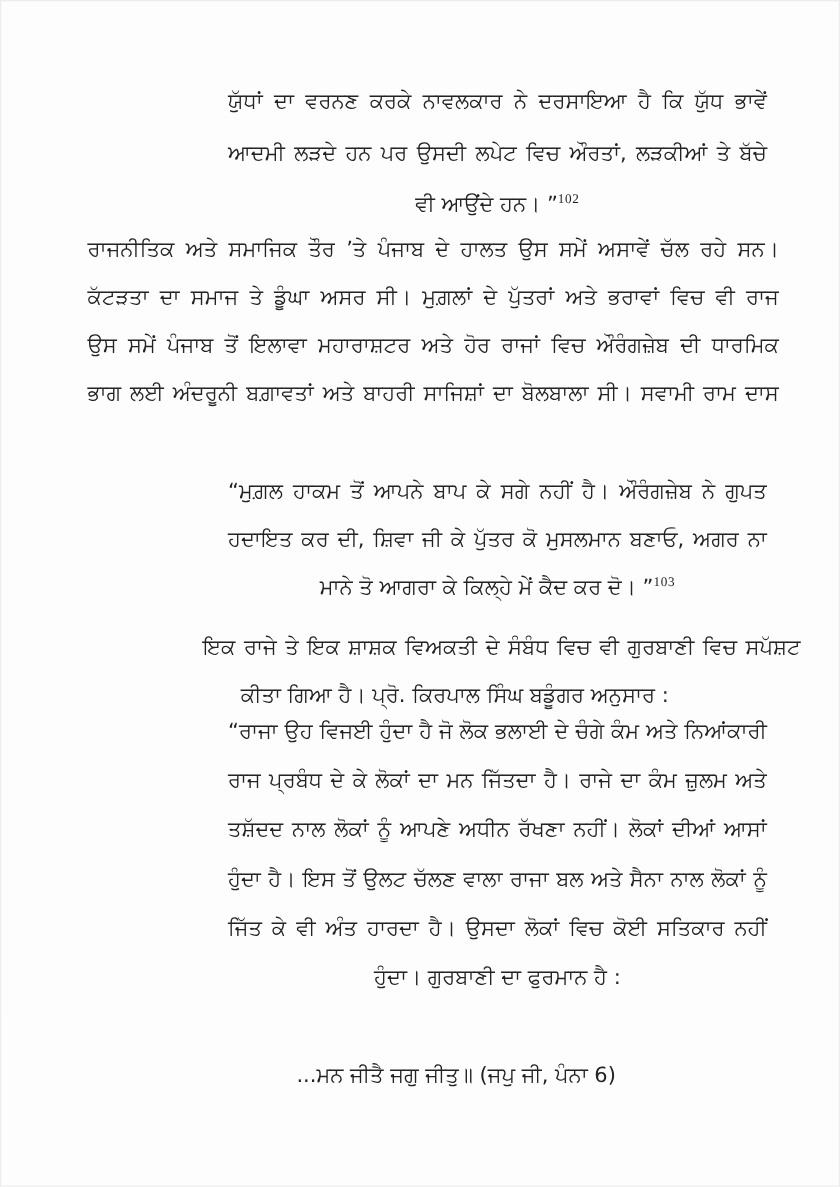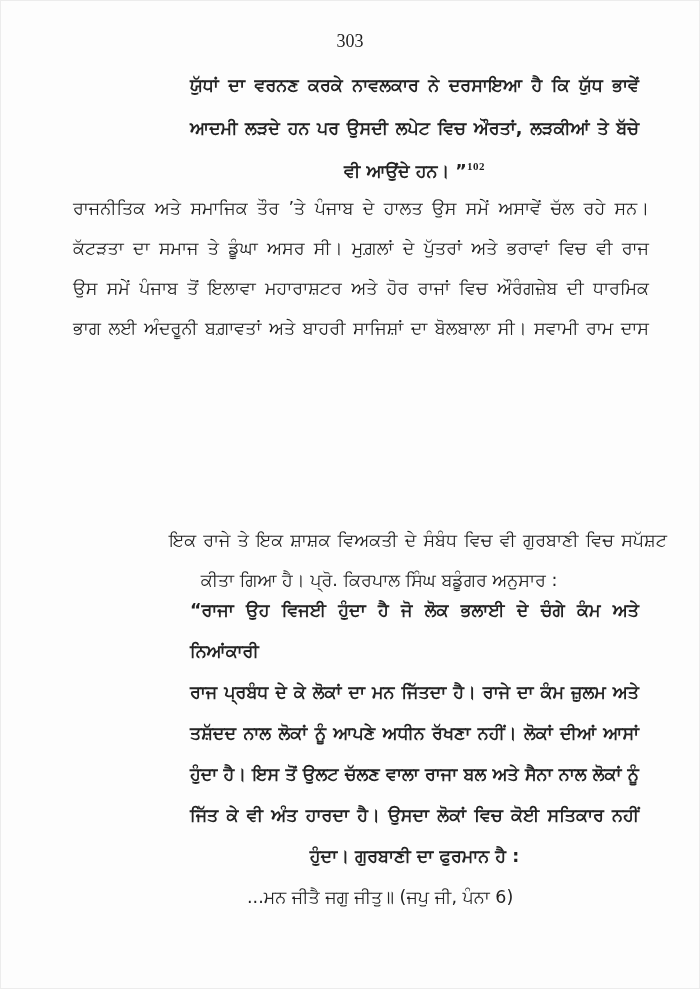--- a/index.html
+++ b/index.html
@@ -25,21 +25,21 @@
     width: 100%;
     text-align: center;
     font-family: "Liberation Serif", "DejaVu Serif", serif;
     font-size: 18px;
     color: #1d1d1d;
   }
   .block {
     position: absolute;
   }
   
-  .bq   { left: 190px; width: 449px; font-weight: bold; }
+  .bq   { left: 190px; width: 449px; }
   .para { left: 73px;  width: 576px; }
 
   .q1 { top: 64px;  line-height: 43px; }
   .p1 { top: 188px; line-height: 40px; }
   .q2 { top: 390px; line-height: 40px; }
   .p2 { top: 520px; line-height: 40px; margin-left: 18px; }
   .q3 { top: 590px; line-height: 41px; }
   .scripture {
     top: 877px;
     left: 247px;
@@ -65,35 +65,39 @@
     vertical-align: 7px;
     letter-spacing: 0.5px;
     color: #1d1d1d;
   }
 </style>
 </head>
 <body>
 
 <div class="page">
 
-  <div class="page-number">303</div>
 
   <div class="block bq q1">
     <div class="line">ਯੁੱਧਾਂ ਦਾ ਵਰਨਣ ਕਰਕੇ ਨਾਵਲਕਾਰ ਨੇ ਦਰਸਾਇਆ ਹੈ ਕਿ ਯੁੱਧ ਭਾਵੇਂ</div>
     <div class="line">ਆਦਮੀ ਲੜਦੇ ਹਨ ਪਰ ਉਸਦੀ ਲਪੇਟ ਵਿਚ ਔਰਤਾਂ, ਲੜਕੀਆਂ ਤੇ ਬੱਚੇ</div>
     <div class="line last"><span>ਵੀ ਆਉਂਦੇ ਹਨ। ”</span><sup class="fnref">102</sup></div>
   </div>
 
   <div class="block para p1">
     <div class="line">ਰਾਜਨੀਤਿਕ ਅਤੇ ਸਮਾਜਿਕ ਤੌਰ ’ਤੇ ਪੰਜਾਬ ਦੇ ਹਾਲਤ ਉਸ ਸਮੇਂ ਅਸਾਵੇਂ ਚੱਲ ਰਹੇ ਸਨ।</div>
     <div class="line">ਕੱਟੜਤਾ ਦਾ ਸਮਾਜ ਤੇ ਡੂੰਘਾ ਅਸਰ ਸੀ। ਮੁਗ਼ਲਾਂ ਦੇ ਪੁੱਤਰਾਂ ਅਤੇ ਭਰਾਵਾਂ ਵਿਚ ਵੀ ਰਾਜ</div>
     <div class="line">ਉਸ ਸਮੇਂ ਪੰਜਾਬ ਤੋਂ ਇਲਾਵਾ ਮਹਾਰਾਸ਼ਟਰ ਅਤੇ ਹੋਰ ਰਾਜਾਂ ਵਿਚ ਔਰੰਗਜ਼ੇਬ ਦੀ ਧਾਰਮਿਕ</div>
     <div class="line">ਭਾਗ ਲਈ ਅੰਦਰੂਨੀ ਬਗ਼ਾਵਤਾਂ ਅਤੇ ਬਾਹਰੀ ਸਾਜਿਸ਼ਾਂ ਦਾ ਬੋਲਬਾਲਾ ਸੀ। ਸਵਾਮੀ ਰਾਮ ਦਾਸ</div>
   </div>
 
+  <div class="block bq q2">
+    <div class="line">“ਮੁਗ਼ਲ ਹਾਕਮ ਤੋਂ ਆਪਨੇ ਬਾਪ ਕੇ ਸਗੇ ਨਹੀਂ ਹੈ। ਔਰੰਗਜ਼ੇਬ ਨੇ ਗੁਪਤ</div>
+    <div class="line">ਹਦਾਇਤ ਕਰ ਦੀ, ਸ਼ਿਵਾ ਜੀ ਕੇ ਪੁੱਤਰ ਕੋ ਮੁਸਲਮਾਨ ਬਣਾਓ, ਅਗਰ ਨਾ</div>
+    <div class="line last"><span>ਮਾਨੇ ਤੋ ਆਗਰਾ ਕੇ ਕਿਲ੍ਹੇ ਮੇਂ ਕੈਦ ਕਰ ਦੋ। ”</span><sup class="fnref">103</sup></div>
+  </div>
 
   <div class="block para p2">
     <div class="line indent">ਇਕ ਰਾਜੇ ਤੇ ਇਕ ਸ਼ਾਸ਼ਕ ਵਿਅਕਤੀ ਦੇ ਸੰਬੰਧ ਵਿਚ ਵੀ ਗੁਰਬਾਣੀ ਵਿਚ ਸਪੱਸ਼ਟ</div>
     <div class="line last">ਕੀਤਾ ਗਿਆ ਹੈ। ਪ੍ਰੋ. ਕਿਰਪਾਲ ਸਿੰਘ ਬਡੂੰਗਰ ਅਨੁਸਾਰ :</div>
   </div>
 
   <div class="block bq q3">
     <div class="line">“ਰਾਜਾ ਉਹ ਵਿਜਈ ਹੁੰਦਾ ਹੈ ਜੋ ਲੋਕ ਭਲਾਈ ਦੇ ਚੰਗੇ ਕੰਮ ਅਤੇ ਨਿਆਂਕਾਰੀ</div>
     <div class="line">ਰਾਜ ਪ੍ਰਬੰਧ ਦੇ ਕੇ ਲੋਕਾਂ ਦਾ ਮਨ ਜਿੱਤਦਾ ਹੈ। ਰਾਜੇ ਦਾ ਕੰਮ ਜ਼ੁਲਮ ਅਤੇ</div>
     <div class="line">ਤਸ਼ੱਦਦ ਨਾਲ ਲੋਕਾਂ ਨੂੰ ਆਪਣੇ ਅਧੀਨ ਰੱਖਣਾ ਨਹੀਂ। ਲੋਕਾਂ ਦੀਆਂ ਆਸਾਂ</div>

